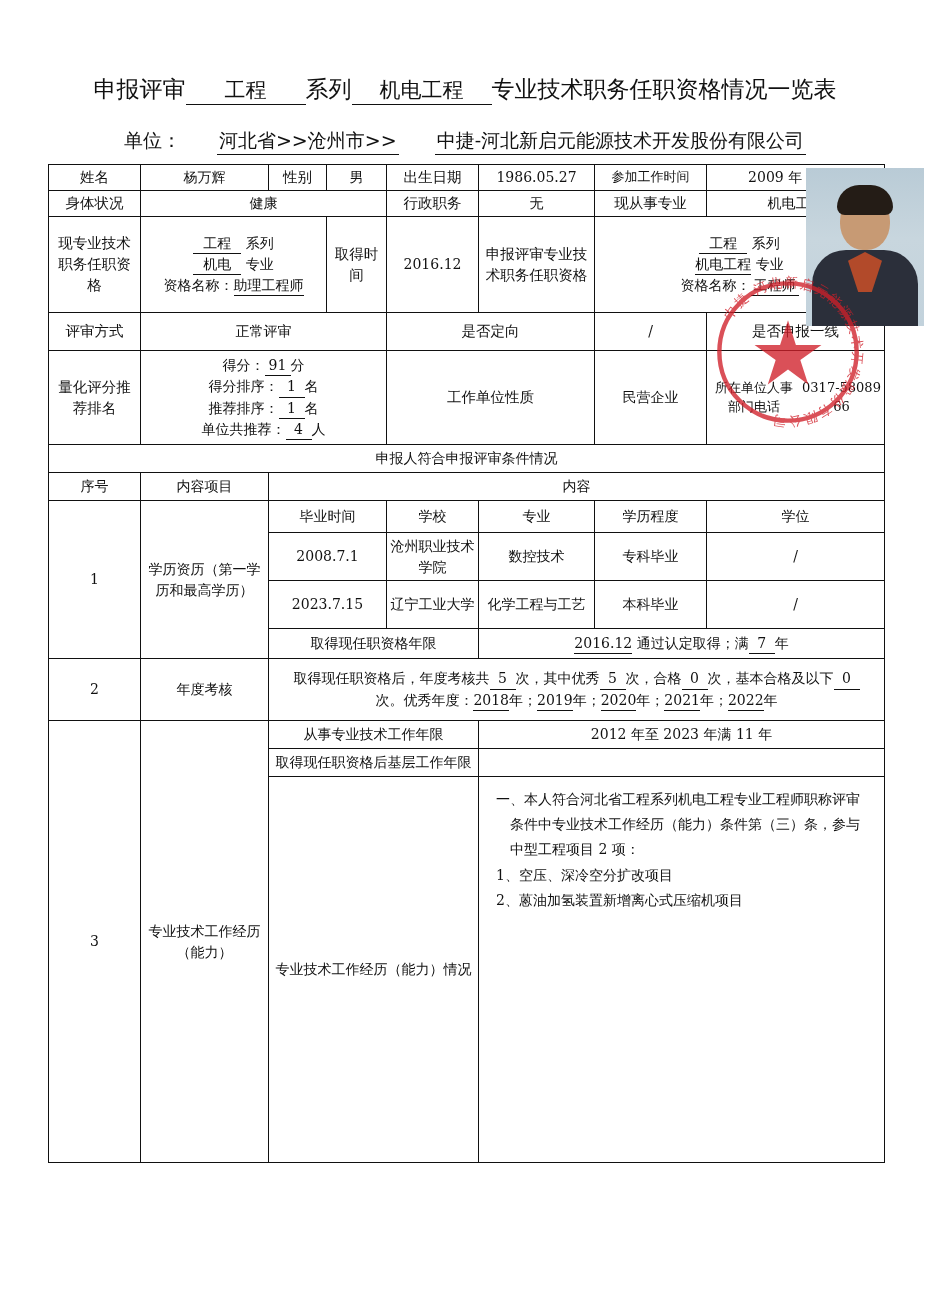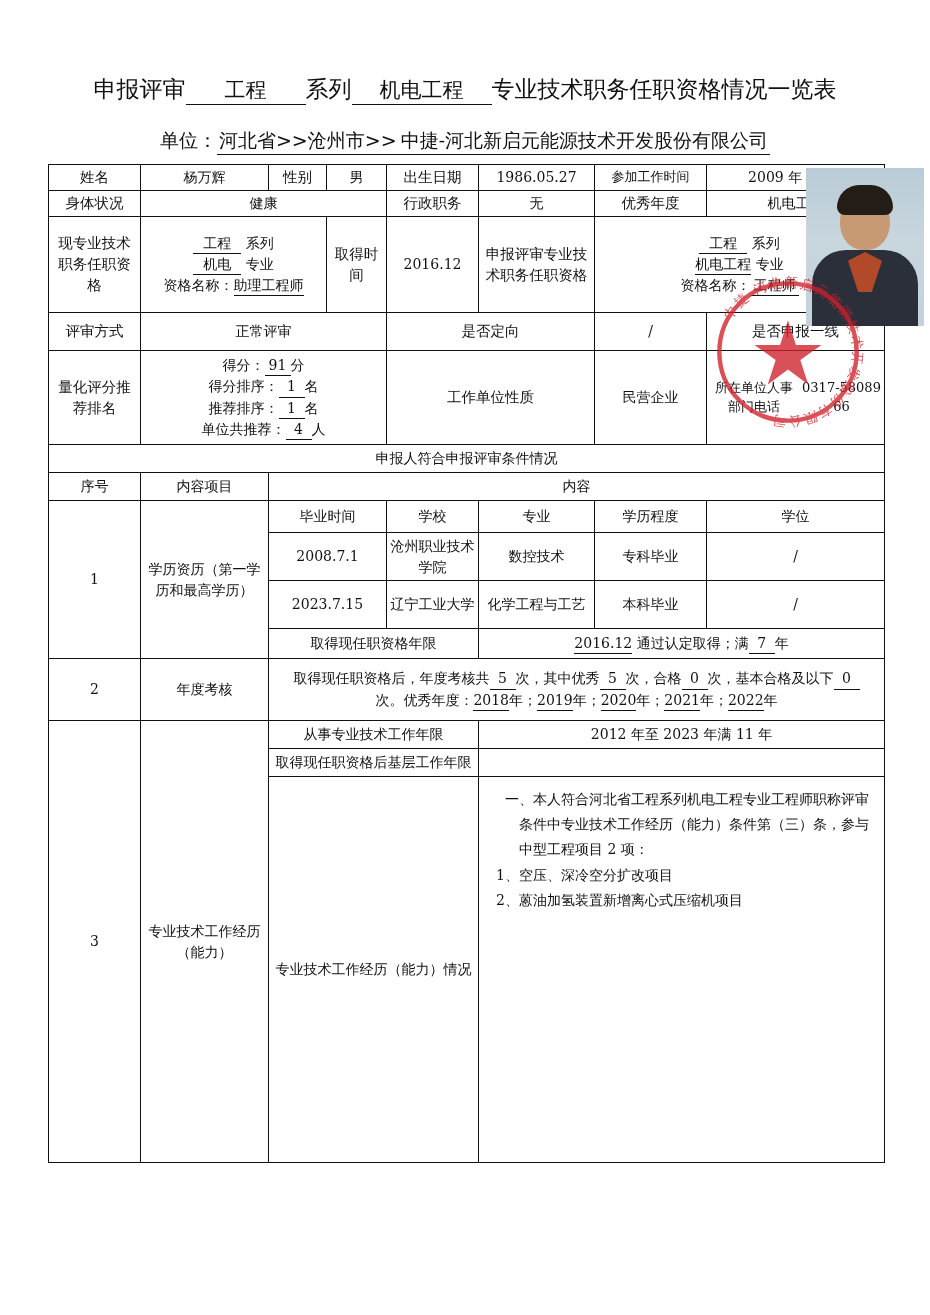--- a/index.html
+++ b/index.html
@@ -48,20 +48,21 @@
     width: 930px;
     text-align: center;
     font-size: 19px;
     white-space: nowrap;
     font-family: "DejaVu Serif", "Liberation Serif", serif;
   }
   .unit-row .uline {
     display: inline-block;
     border-bottom: 1.5px solid #111;
     padding: 0 2px;
+    margin-left: 36px;
   }
 
   
   table.main {
     position: absolute;
     left: 48px;
     top: 148px;
     width: 836px;
     border-collapse: collapse;
     font-size: 14px;
@@ -185,21 +186,21 @@
       <td>1986.05.27</td>
       <td class="lbl-cell small">参加工作时间</td>
       <td>2009 年 07 月</td>
     </tr>
 
     <tr>
       <td class="lbl-cell">身体状况</td>
       <td colspan="3">健康</td>
       <td class="lbl-cell">行政职务</td>
       <td>无</td>
-      <td class="lbl-cell">优秀年度</td>
+      <td class="lbl-cell">现从事专业</td>
       <td>机电工程</td>
     </tr>
 
     <tr style="height:96px">
       <td class="lbl-cell">现专业技术职务任职资格</td>
       <td colspan="2" class="block">
         <span class="ul">工程</span>
         <span>系列</span><br>
         <span class="ul">机电</span>
         <span>专业</span><br>
@@ -300,21 +301,21 @@
       <td colspan="3">2012 年至 2023 年满 11 年</td>
     </tr>
     <tr style="height:28px">
       <td colspan="3">取得现任职资格后基层工作年限</td>
       <td colspan="3"></td>
     </tr>
     <tr style="height:386px">
       <td colspan="3" class="block-c" style="vertical-align:middle">专业技术工作经历（能力）情况</td>
       <td colspan="3" style="vertical-align:top">
         <div class="block" style="padding:8px 12px 0 14px; text-indent:0;">
-          <div style="text-indent:0;padding-left:14px;text-indent:-14px;line-height:1.8;margin-left:9px;">一、本人符合河北省工程系列机电工程专业工程师职称评审条件中专业技术工作经历（能力）条件第（三）条，参与中型工程项目 2 项：</div>
+          <div style="text-indent:0;padding-left:14px;text-indent:-14px;line-height:1.8;">一、本人符合河北省工程系列机电工程专业工程师职称评审条件中专业技术工作经历（能力）条件第（三）条，参与中型工程项目 2 项：</div>
           <div style="line-height:1.8;">1、空压、深冷空分扩改项目</div>
           <div style="line-height:1.8;">2、蒽油加氢装置新增离心式压缩机项目</div>
         </div>
       </td>
     </tr>
   </tbody>
     </table>
 
   <div class="photo">
     <div class="bg"></div>

